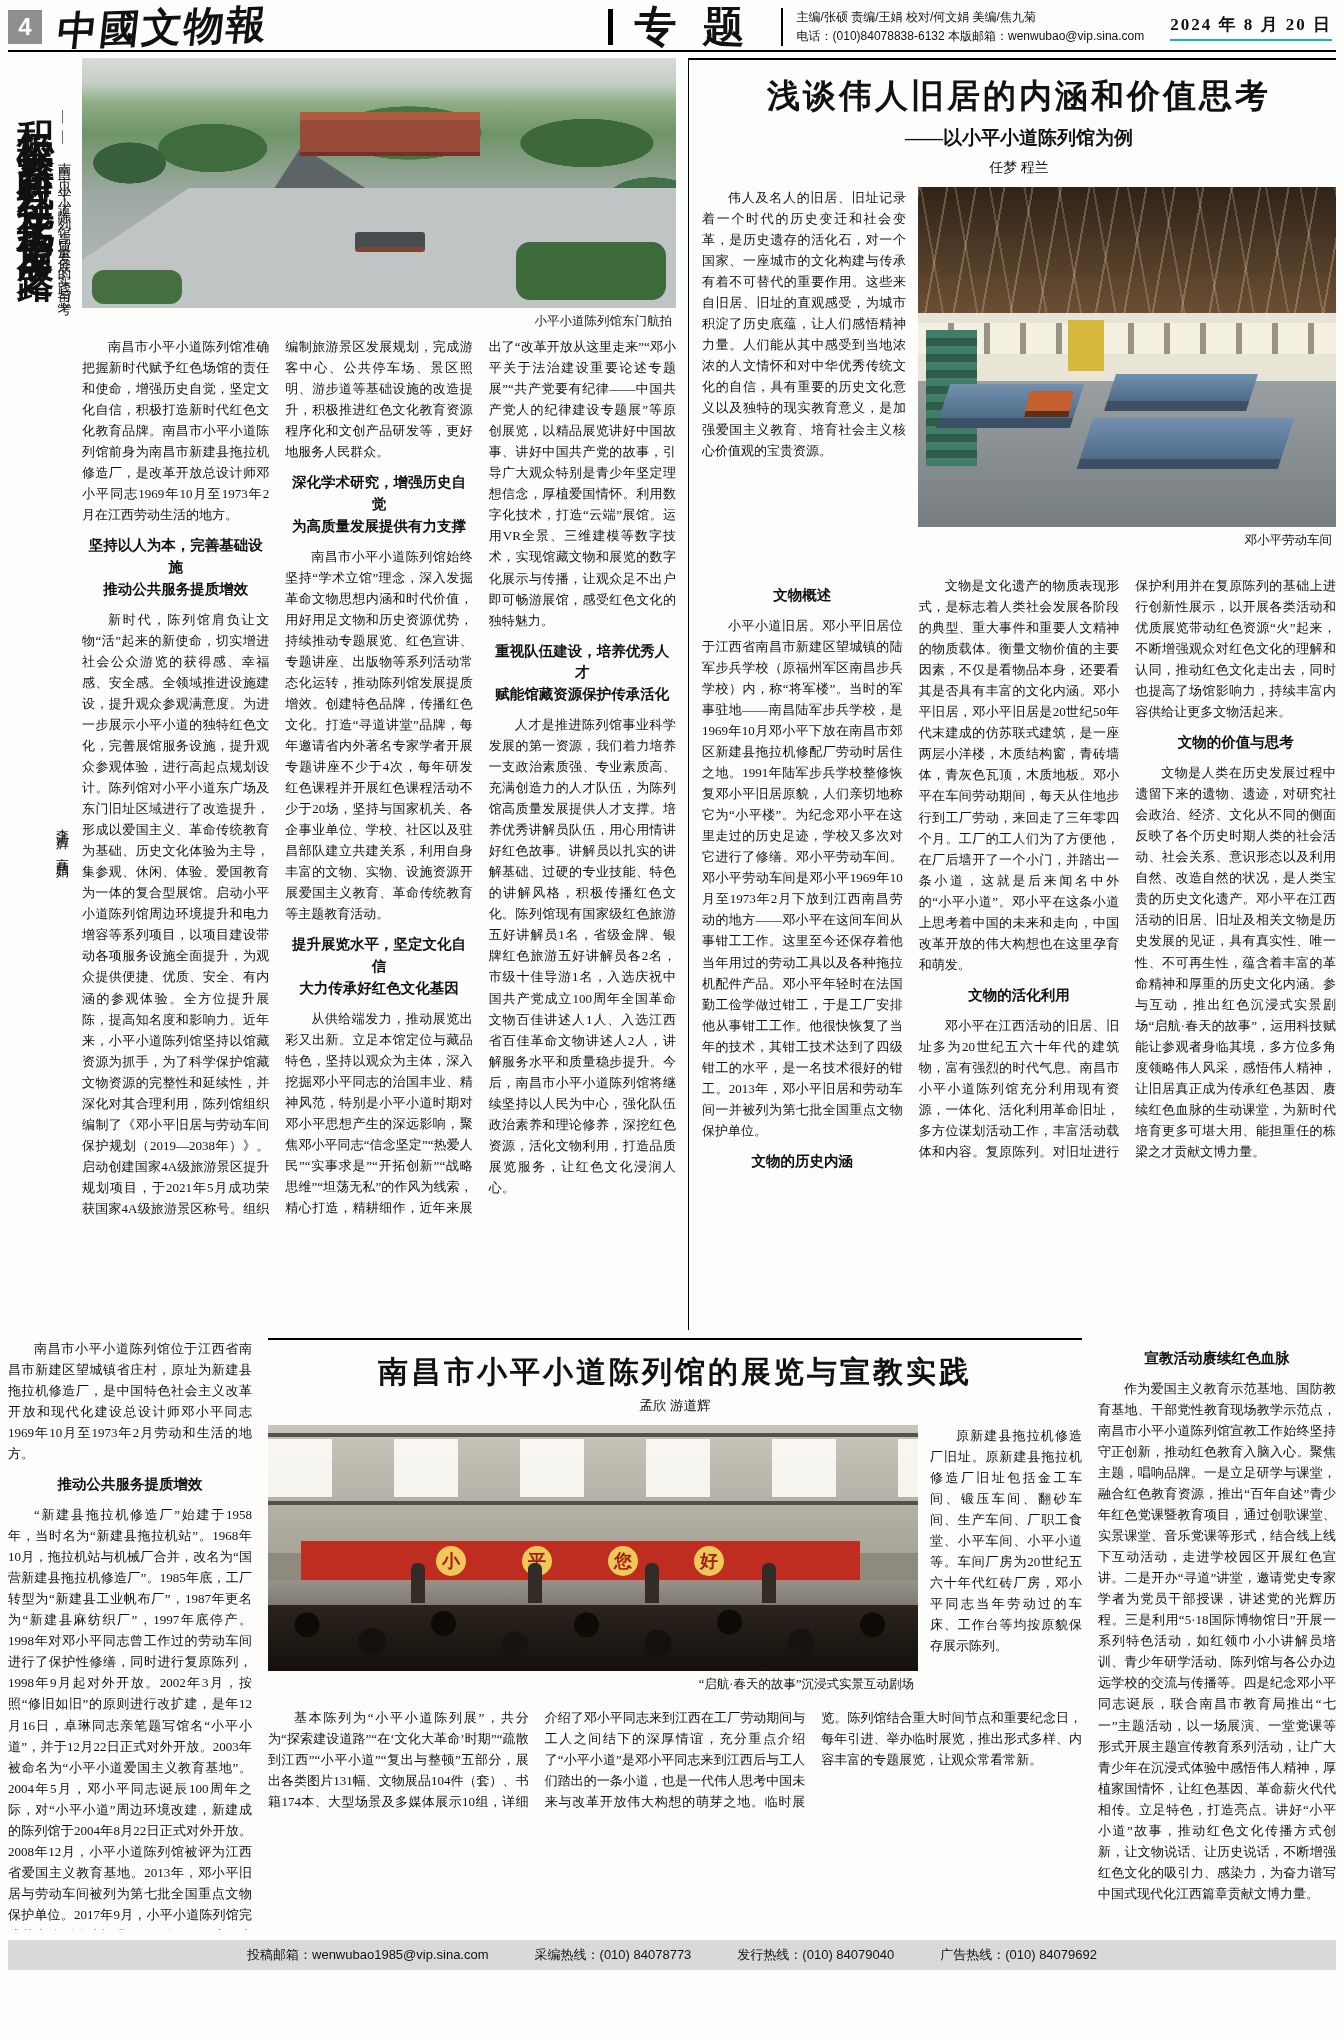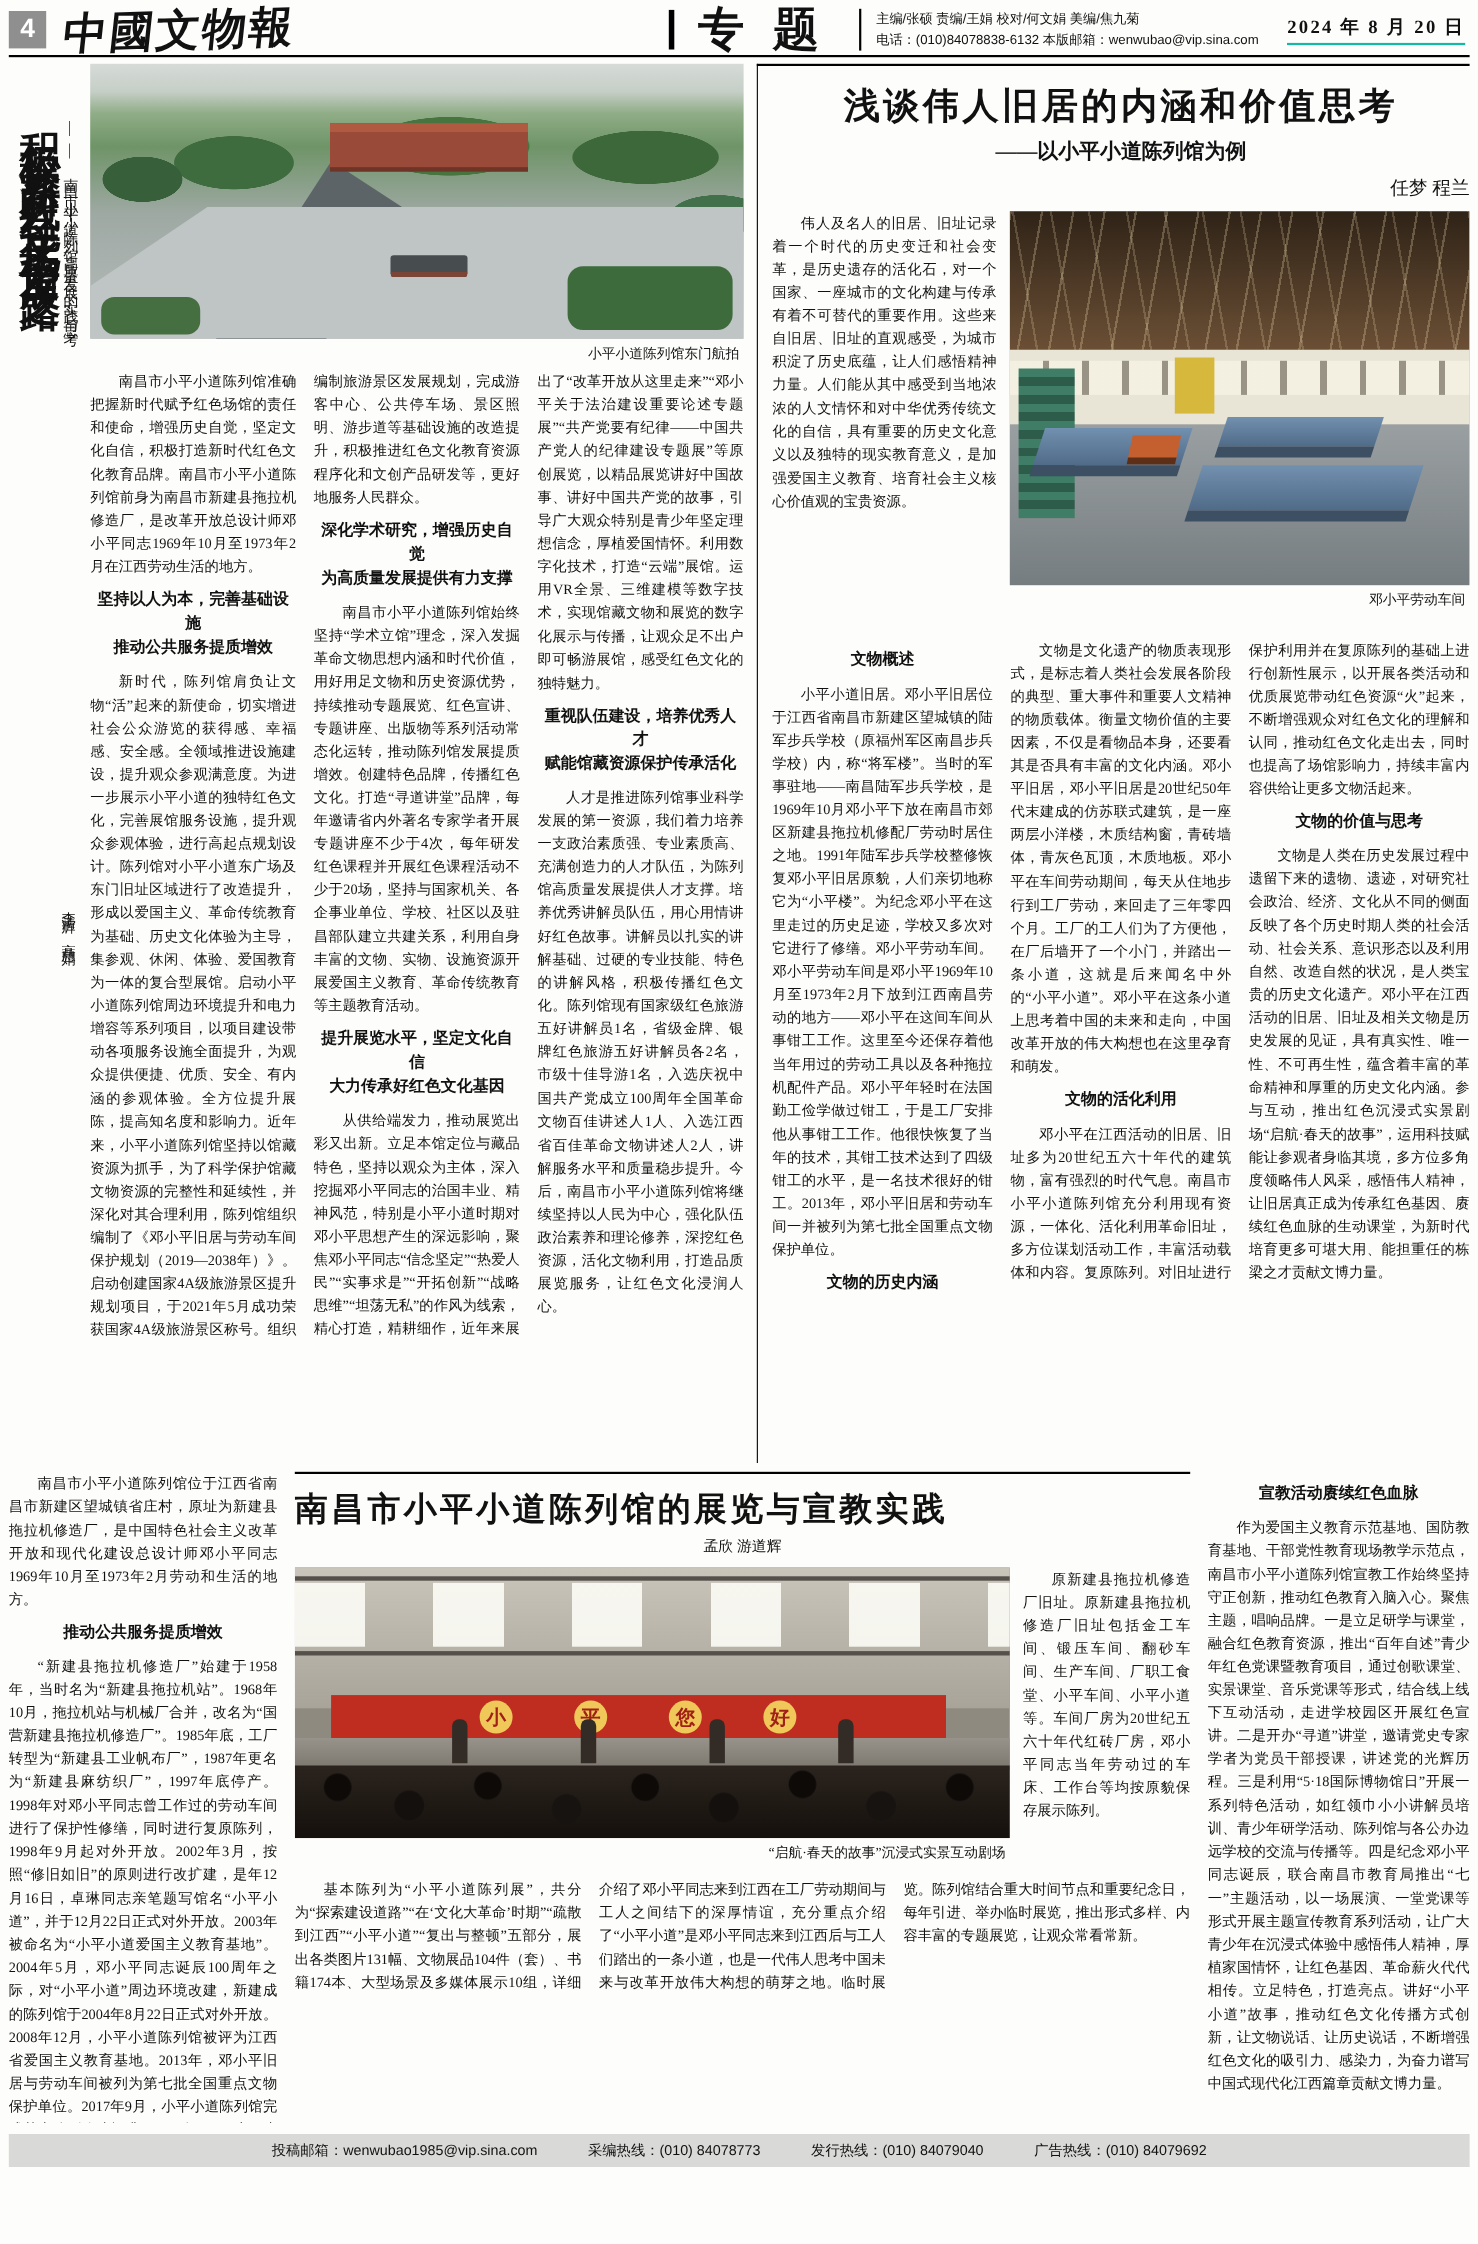--- a/index.html
+++ b/index.html
@@ -67,21 +67,21 @@
     background:#3d6b3c; border-radius:14px; }
   .pa-hedge2 { position:absolute; left:10px; bottom:4px; width:90px; height:34px;
     background:#466f41; border-radius:12px; }
 
   
   .right-article { position:absolute; top:58px; left:688px; width:648px; height:1272px;
     border-top:2px solid #000; border-left:1px solid #000; padding-left:13px;
     display:flex; flex-direction:column; overflow:hidden; }
   .rtitle { text-align:center; font-size:33px; font-weight:bold; letter-spacing:3px; margin:14px 0 2px; }
   .rsub { text-align:center; font-size:19px; font-weight:bold; margin:4px 0 4px; }
-  .rauth { text-align:right; font-size:17px; margin:4px 0 10px; }
+  .rauth { text-align:center; font-size:14px; margin:4px 0 10px; }
   .rowA { display:flex; gap:12px; height:368px; flex:none; }
   .rowA .lead { width:204px; flex:none; overflow:hidden; }
   .photo-block { flex:1; display:flex; flex-direction:column; }
   .photo-workshop { flex:1; position:relative; overflow:hidden; background:#8d9496; }
   .pw-roof { position:absolute; top:0; left:0; right:0; height:37%;
     background:
       repeating-linear-gradient(100deg, rgba(235,215,170,.28) 0 2px, transparent 2px 28px),
       repeating-linear-gradient(-100deg, rgba(235,215,170,.22) 0 2px, transparent 2px 34px),
       linear-gradient(180deg,#2f2317,#6b4f35); }
   .pw-wall { position:absolute; top:37%; left:0; right:0; height:20%; background:#e9e5d6; }
@@ -101,21 +101,21 @@
   .pw-machine { position:absolute; top:60%; left:26%; width:44px; height:26px;
     background:#c4602f; transform:skewX(-12deg); border-bottom:6px solid #5d2f17; }
 
   
   .bottom-zone { position:absolute; top:1338px; left:8px; width:1328px; height:592px;
     display:flex; gap:16px; }
   .bleft { width:244px; flex:none; overflow:hidden; }
   .bright { width:238px; flex:none; overflow:hidden; }
   .bmid { flex:1; border-top:2px solid #000; padding-top:4px; display:flex;
     flex-direction:column; overflow:hidden; }
-  .btitle { font-size:30px; font-weight:bold; letter-spacing:3px; margin:8px 0 4px; }
+  .btitle { text-align:center; font-size:30px; font-weight:bold; letter-spacing:3px; margin:8px 0 4px; }
   .bauth { text-align:center; font-size:13.5px; margin-bottom:10px; }
   .brow { display:flex; gap:12px; flex:none; }
   .perf-block { width:650px; flex:none; display:flex; flex-direction:column; }
   .photo-perf { height:246px; position:relative; overflow:hidden; background:#8f8a80; }
   .pp-wall { position:absolute; top:0; left:0; right:0; height:52%;
     background:linear-gradient(180deg,#c9c5bb,#a8a49a); }
   .pp-wins { position:absolute; top:14px; left:0; right:0; height:58px;
     background:repeating-linear-gradient(90deg, rgba(252,252,246,.9) 0 64px, transparent 64px 126px); }
   .pp-beam { position:absolute; top:8px; left:0; right:0; height:4px; background:#55504a;
     box-shadow:0 68px 0 #55504a; }

